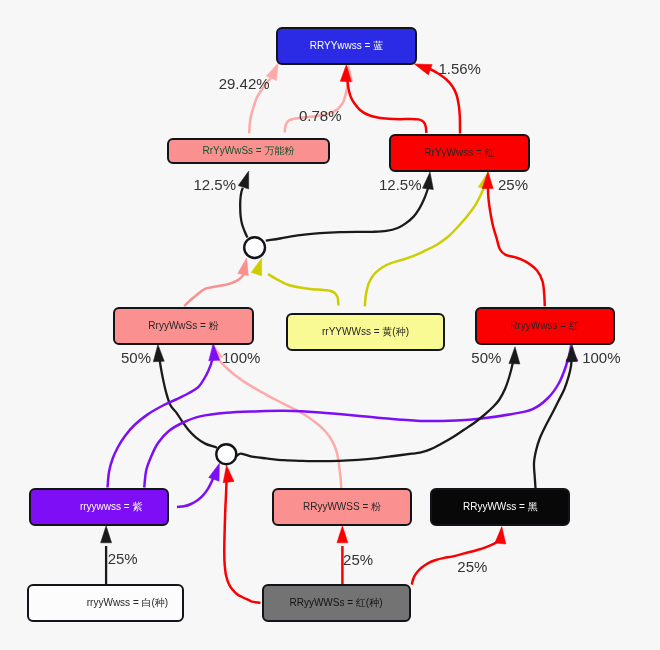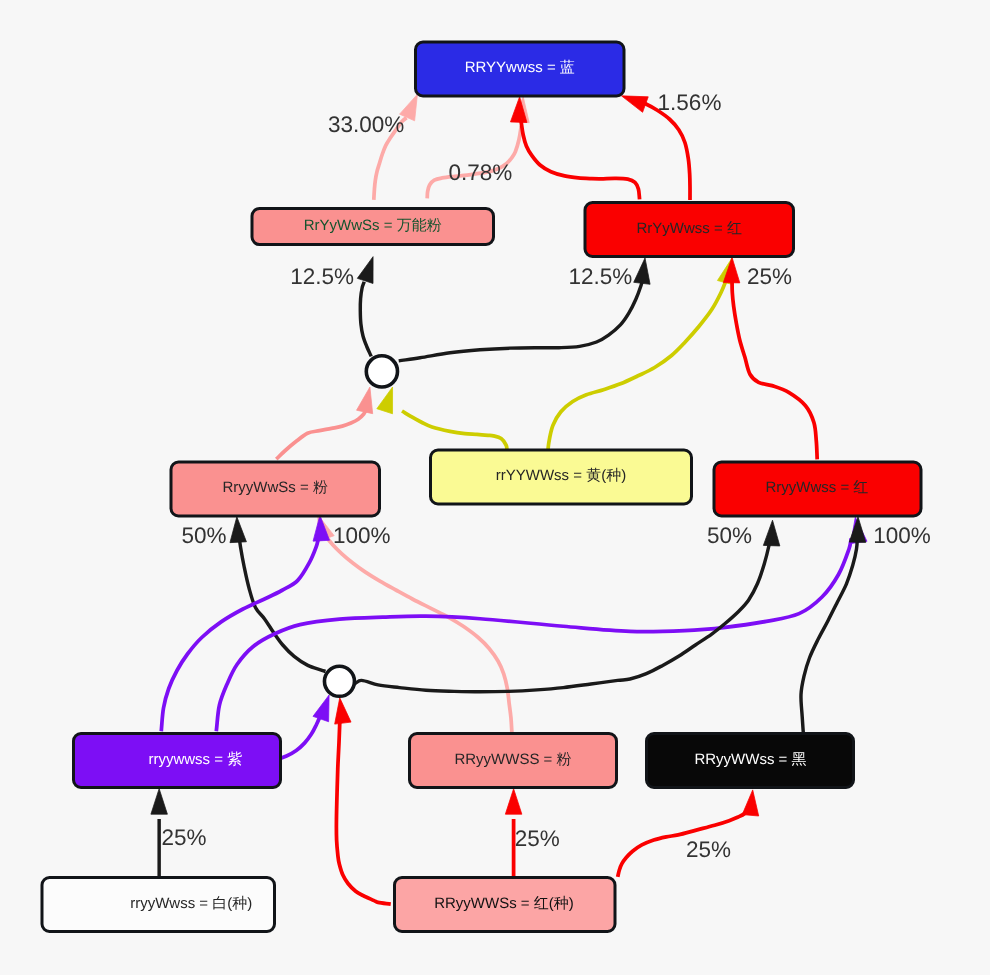--- a/index.html
+++ b/index.html
@@ -101,30 +101,30 @@
         <path d="M501.80,526.60 L505.80,544.01 L494.84,543.06 Z" fill="#fa0000" stroke="#fa0000" stroke-width="0.5" stroke-linejoin="miter"></path>
       </g>
       <circle cx="254.6" cy="247.6" r="10.4" fill="#ffffff" stroke="#111418" stroke-width="2.4"></circle>
       <circle cx="226.3" cy="454.2" r="10" fill="#ffffff" stroke="#111418" stroke-width="2.4"></circle>
     </svg>
   <div id="nodes">
       <div class="node" style="left: 276px; top: 27px; width: 141px; height: 38px; background: rgb(43, 43, 230); color: rgb(255, 255, 255);">RRYYwwss = 蓝</div>
       <div class="node" style="left: 167px; top: 138px; width: 163px; height: 26px; background: rgb(250, 145, 144); color: #14532d;">RrYyWwSs = 万能粉</div>
       <div class="node" style="left: 389px; top: 133.5px; width: 141px; height: 38px; background: rgb(250, 0, 0); color: rgb(38, 38, 38);">RrYyWwss = 红</div>
       <div class="node" style="left: 113px; top: 306.5px; width: 141px; height: 38px; background: rgb(250, 145, 144); color: rgb(38, 38, 38);">RryyWwSs = 粉</div>
-      <div class="node" style="left: 286px; top: 299px; width: 176px; height: 38px; background: rgb(250, 250, 148); color: rgb(38, 38, 38);">rrYYWWss = 黄(种)</div>
+      <div class="node" style="left: 286px; top: 313px; width: 159px; height: 38px; background: rgb(250, 250, 148); color: rgb(38, 38, 38);">rrYYWWss = 黄(种)</div>
       <div class="node" style="left: 474.6px; top: 306.5px; width: 140px; height: 38px; background: rgb(250, 0, 0); color: rgb(38, 38, 38);">RryyWwss = 红</div>
-      <div class="node" style="left: 48px; top: 488px; width: 140.4px; height: 38px; background: rgb(125, 14, 245); color: rgb(255, 255, 255); padding-left: 24px;">rryywwss = 紫</div>
+      <div class="node" style="left: 29px; top: 488px; width: 140.4px; height: 38px; background: rgb(125, 14, 245); color: rgb(255, 255, 255); padding-left: 24px;">rryywwss = 紫</div>
       <div class="node" style="left: 271.8px; top: 488px; width: 140.4px; height: 38px; background: rgb(250, 145, 144); color: rgb(38, 38, 38);">RRyyWWSS = 粉</div>
       <div class="node" style="left: 430.2px; top: 488px; width: 140.3px; height: 38px; background: rgb(8, 8, 8); color: rgb(255, 255, 255);">RRyyWWss = 黑</div>
       <div class="node" style="left: 26.9px; top: 584px; width: 157.2px; height: 38px; background: rgb(252, 252, 252); color: rgb(38, 38, 38); padding-left: 44px;">rryyWwss = 白(种)</div>
-      <div class="node" style="left: 261.5px; top: 584px; width: 149px; height: 38px; background: #fca5a5; color: rgb(18, 18, 18);">RRyyWWSs = 红(种)</div>
+      <div class="node" style="left: 261.5px; top: 584px; width: 149px; height: 38px; background: #737373; color: rgb(18, 18, 18);">RRyyWWSs = 红(种)</div>
     </div>
   <div id="labels">
-      <div class="elabel" style="left: 218.7px; top: 76.3px;">33.00%</div>
+      <div class="elabel" style="left: 218.7px; top: 76.3px;">29.42%</div>
       <div class="elabel" style="left: 299px; top: 89.5px; margin-top: 18px;">0.78%</div>
       <div class="elabel" style="left: 438.4px; top: 61.4px;">1.56%</div>
       <div class="elabel" style="left: 193.5px; top: 176.7px;">12.5%</div>
       <div class="elabel" style="left: 379px; top: 176.7px;">12.5%</div>
       <div class="elabel" style="left: 498px; top: 177.4px;">25%</div>
       <div class="elabel" style="left: 121px; top: 349.5px;">50%</div>
       <div class="elabel" style="left: 222px; top: 349.5px;">100%</div>
       <div class="elabel" style="left: 471.3px; top: 349.5px;">50%</div>
       <div class="elabel" style="left: 582.2px; top: 350px;">100%</div>
       <div class="elabel" style="left: 107.7px; top: 551.4px;">25%</div>

